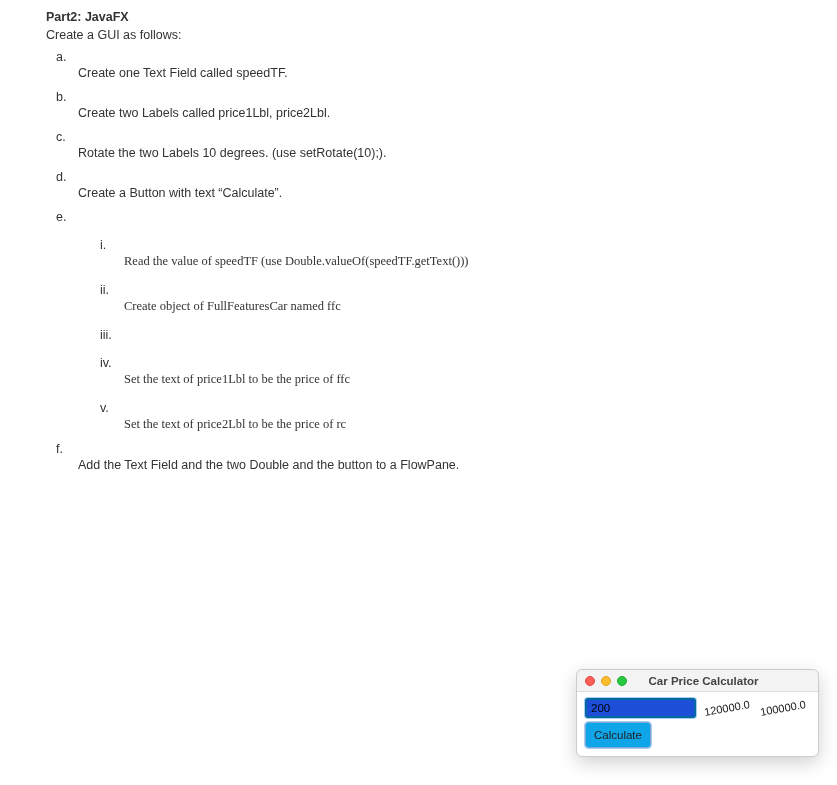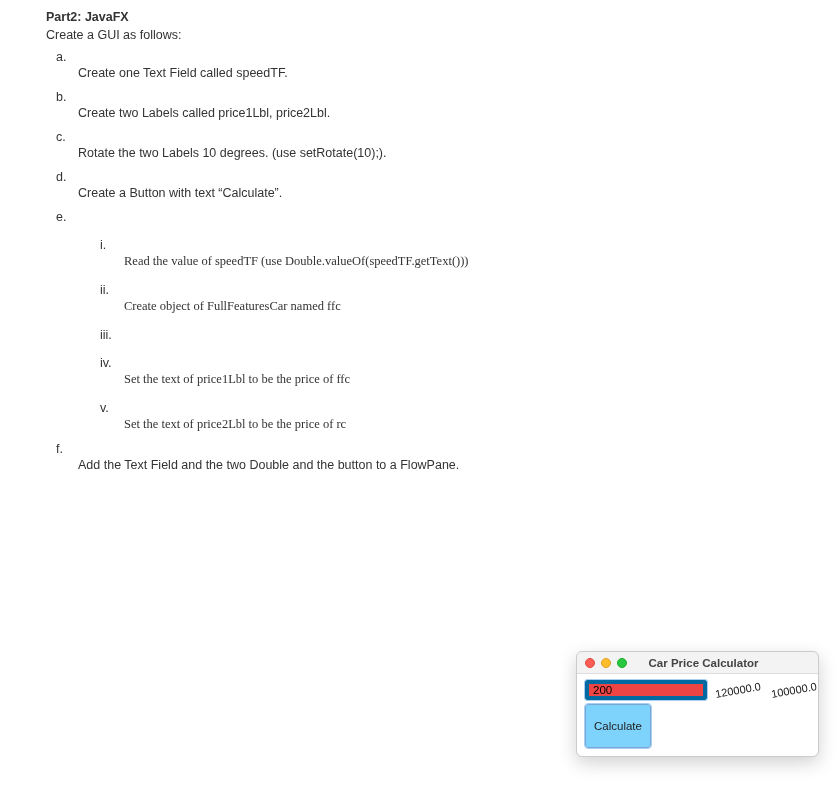--- a/index.html
+++ b/index.html
@@ -93,42 +93,42 @@
       background: #fff;
       border-radius: 0 0 6px 6px;
     }
     .row1 {
       display: flex;
       align-items: center;
       gap: 6px;
       margin-bottom: 4px;
     }
     .textfield {
-      width: 122px;
+      width: 111px;
       height: 20px;
-      border: 4px solid #0369a1;
-      background: #ef4444;
+      border: 2px solid #0369a1;
+      background: #1d4ed8;
       padding: 1px 4px;
       font-size: 11.5px;
       border-radius: 2px;
       outline: 1px solid #a9cdf3;
     }
     .rot-label {
       display: inline-block;
       transform: rotate(-10deg);
       transform-origin: center;
       font-size: 11px;
       color: #222;
       margin: 0 2px;
     }
     .calc-btn {
-      background: #7dd3fc;
+      background: #0ea5e9;
       border: 1px solid #7aa7d6;
       border-radius: 3px;
-      padding: 15px 8px;
+      padding: 6px 8px;
       font-size: 11.5px;
       color: #222;
       cursor: pointer;
       outline: 1px solid #a9cdf3;
     }
   </style>
 </head>
 <body>
 
 <div class="heading">Part2: JavaFX</div>

